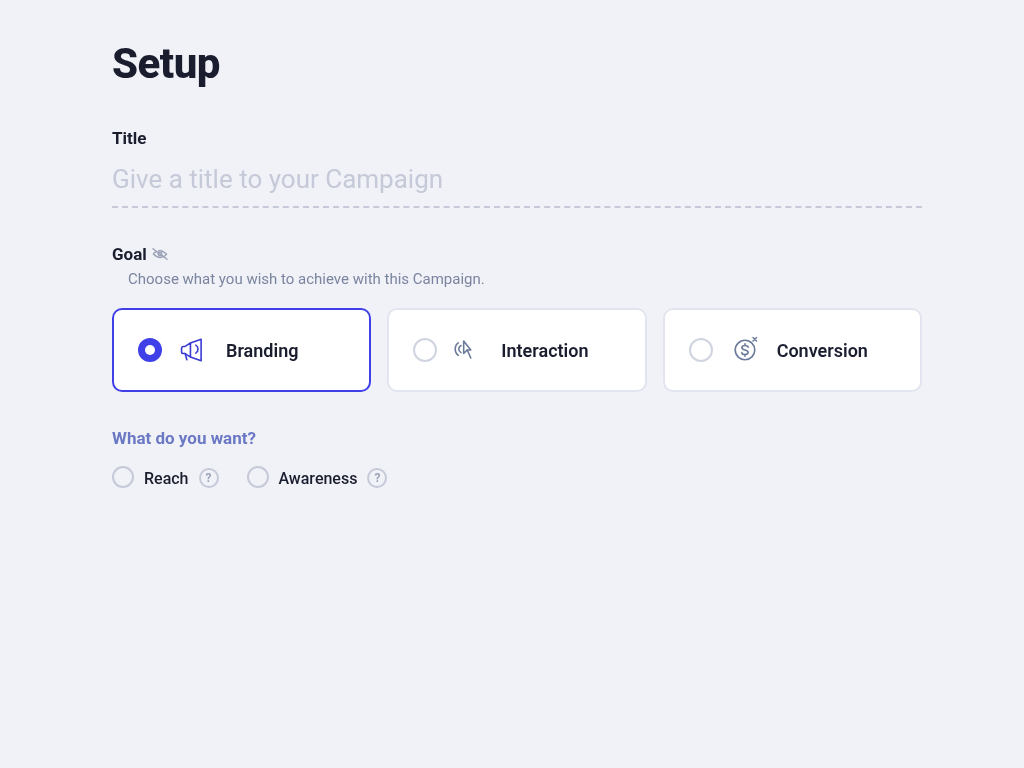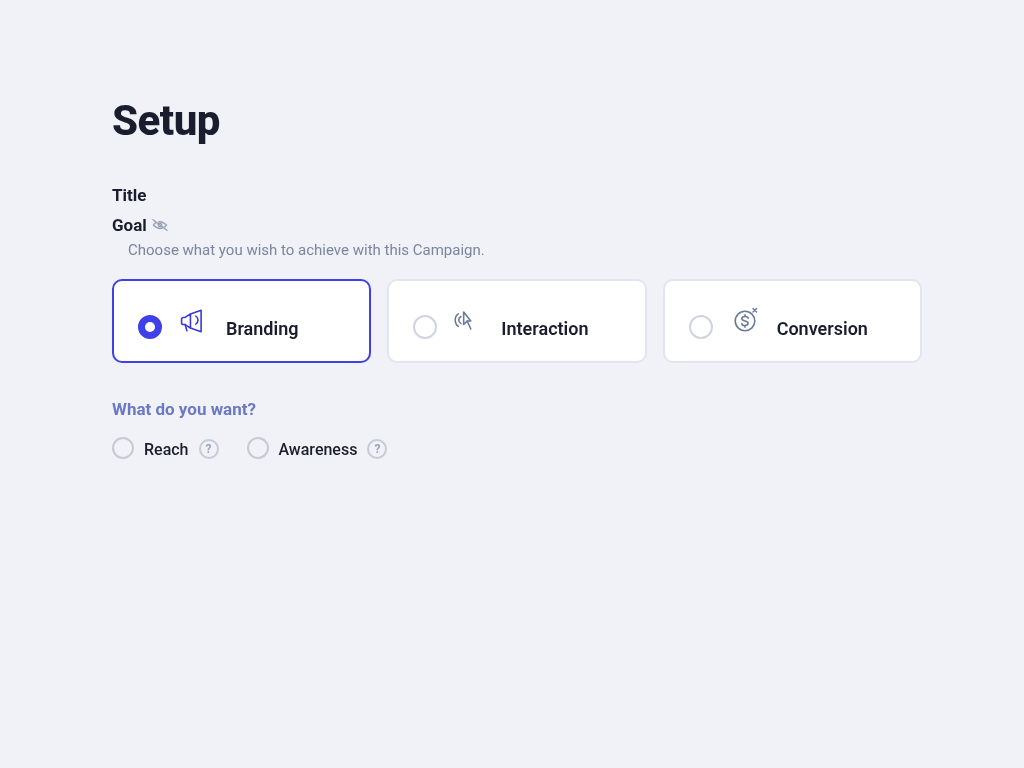--- a/index.html
+++ b/index.html
@@ -14,21 +14,21 @@
       min-height: 768px;
       width: 1024px;
       display: flex;
       align-items: flex-start;
       justify-content: center;
     }
 
     .page-container {
       width: 100%;
       max-width: 940px;
-      padding: 96px 60px 60px 70px;
+      padding: 39px 60px 60px 70px;
     }
 
     .page-title {
       font-size: 42px;
       font-weight: 800;
       color: #1a1d2e;
       margin-bottom: 40px;
       letter-spacing: -0.5px;
     }
 
@@ -93,21 +93,21 @@
       margin-bottom: 36px;
     }
 
     .goal-card {
       flex: 1;
       background: #ffffff;
       border: 2px solid #e2e5ef;
       border-radius: 10px;
       padding: 22px 24px;
       display: flex;
-      align-items: flex-end;
+      align-items: center;
       gap: 14px;
       cursor: pointer;
       transition: border-color 0.15s;
     }
 
     .goal-card.selected {
       border-color: #4040e8;
       background: #ffffff;
     }
 
@@ -211,20 +211,21 @@
 </head>
 <body>
 
 <div class="page-container">
 
   
   <h1 class="page-title">Setup</h1>
 
   
   <div class="section-label">Title</div>
+  <input class="title-input" type="text" placeholder="Give a title to your Campaign" style="">
 
   
   <div class="goal-section">
     <div class="goal-header">
       <span class="goal-label">Goal</span>
       <span class="goal-icon">
         <svg width="18" height="14" viewBox="0 0 20 16" fill="none" xmlns="http://www.w3.org/2000/svg">
           <path d="M2 2L18 14M8.5 4.5C9 4.2 9.5 4 10 4C13 4 16 7 17.5 8C16.8 8.9 15.5 10.2 14 11.2M5.5 5.3C4 6.3 2.5 7.5 2.5 8C4 9.5 7 12 10 12C11.3 12 12.5 11.5 13.5 10.8" stroke="#9ba3b8" stroke-width="1.7" stroke-linecap="round" stroke-linejoin="round"></path>
           <circle cx="10" cy="8" r="2" stroke="#9ba3b8" stroke-width="1.7"></circle>
         </svg>

